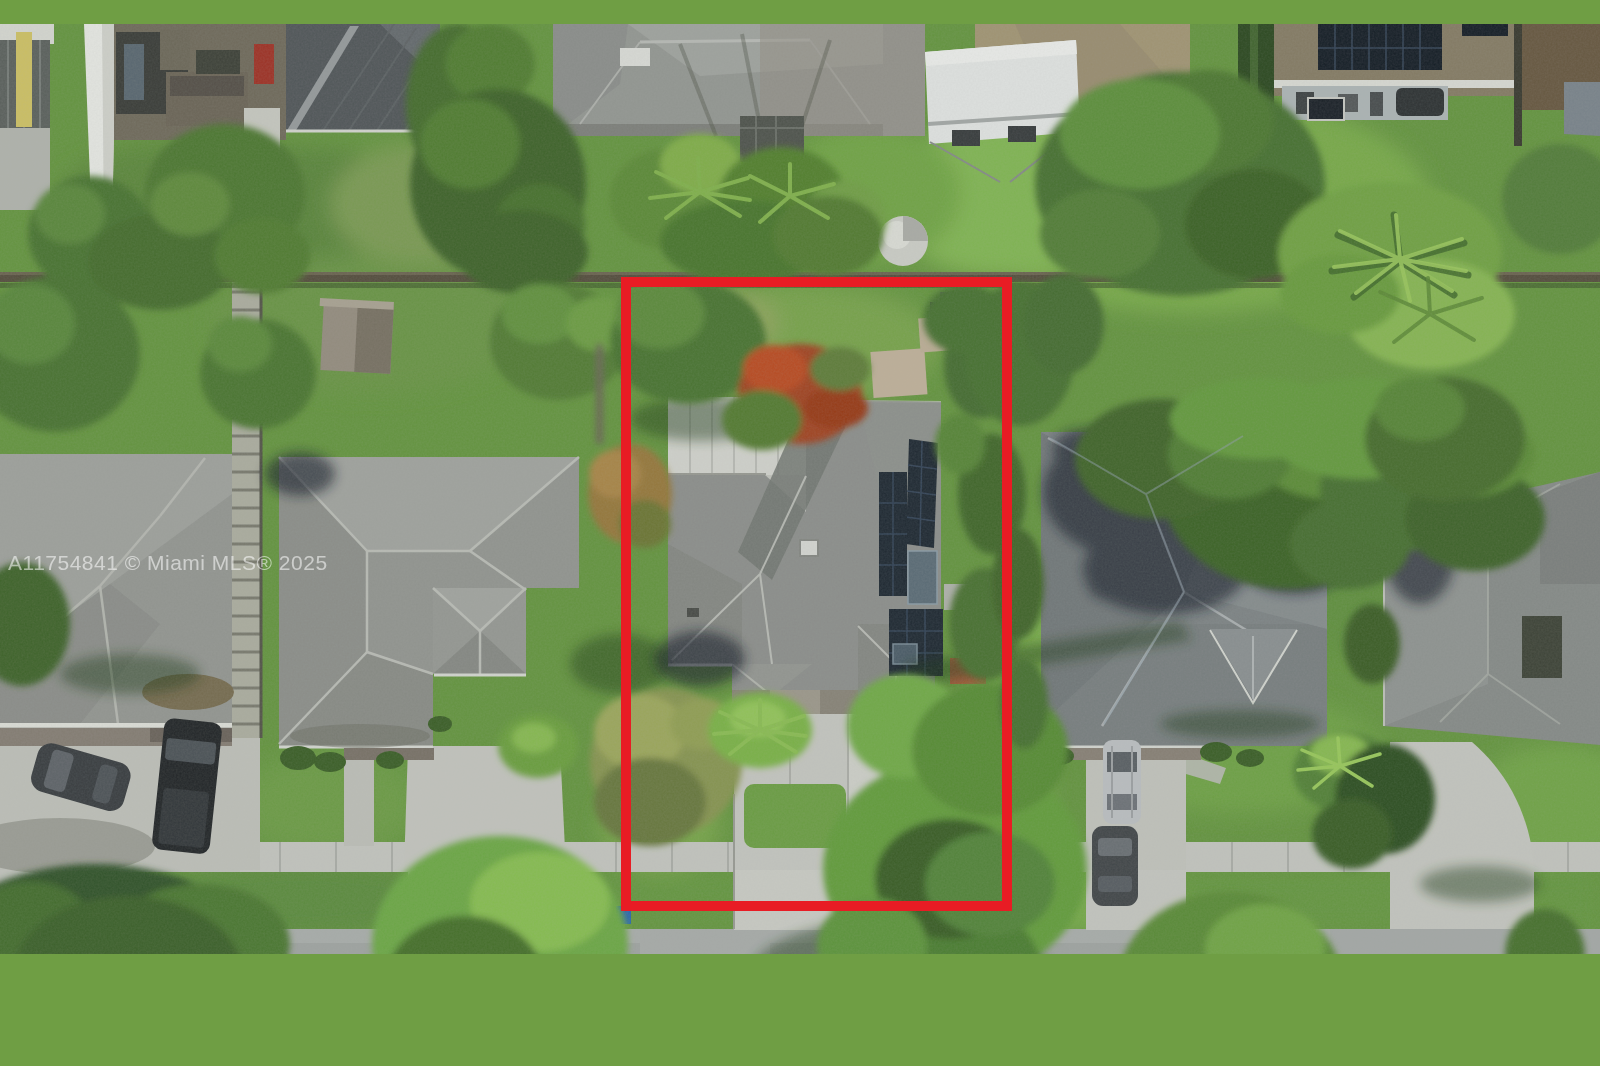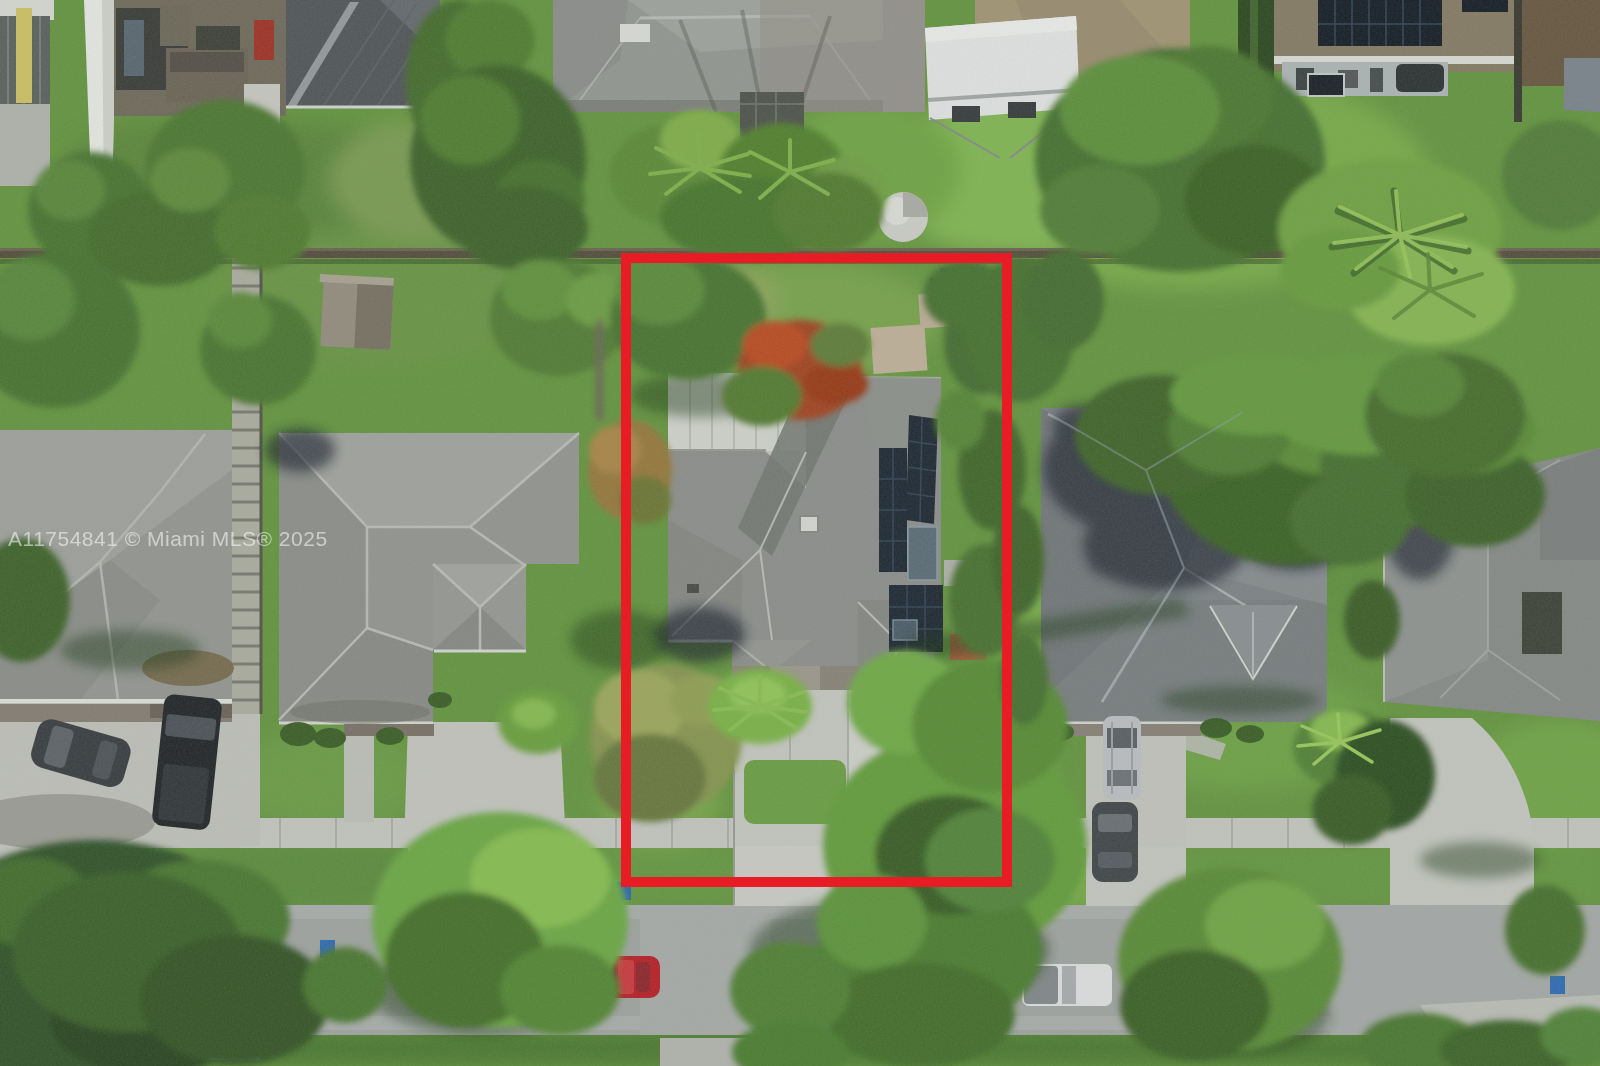--- a/index.html
+++ b/index.html
@@ -1,16 +1,16 @@
 <!DOCTYPE html>
 <html><head>
 <meta charset="utf-8">
 <style>
 html,body{margin:0;padding:0;background:#6f9e44;}
-#wrap{width:1600px;height:1066px;overflow:hidden;position:relative;}
+#wrap{width:1600px;height:930px;overflow:hidden;position:relative;margin-top:24px;}
 svg{display:block;}
 text{font-family:"Liberation Sans", sans-serif;}
 </style>
 </head>
 <body>
 <div id="wrap">
 <svg width="1600" height="1066" viewBox="0 0 1600 1066">
 <defs>
 <filter id="b3" x="-30%" y="-30%" width="160%" height="160%">
           <feGaussianBlur stdDeviation="3"></feGaussianBlur>

